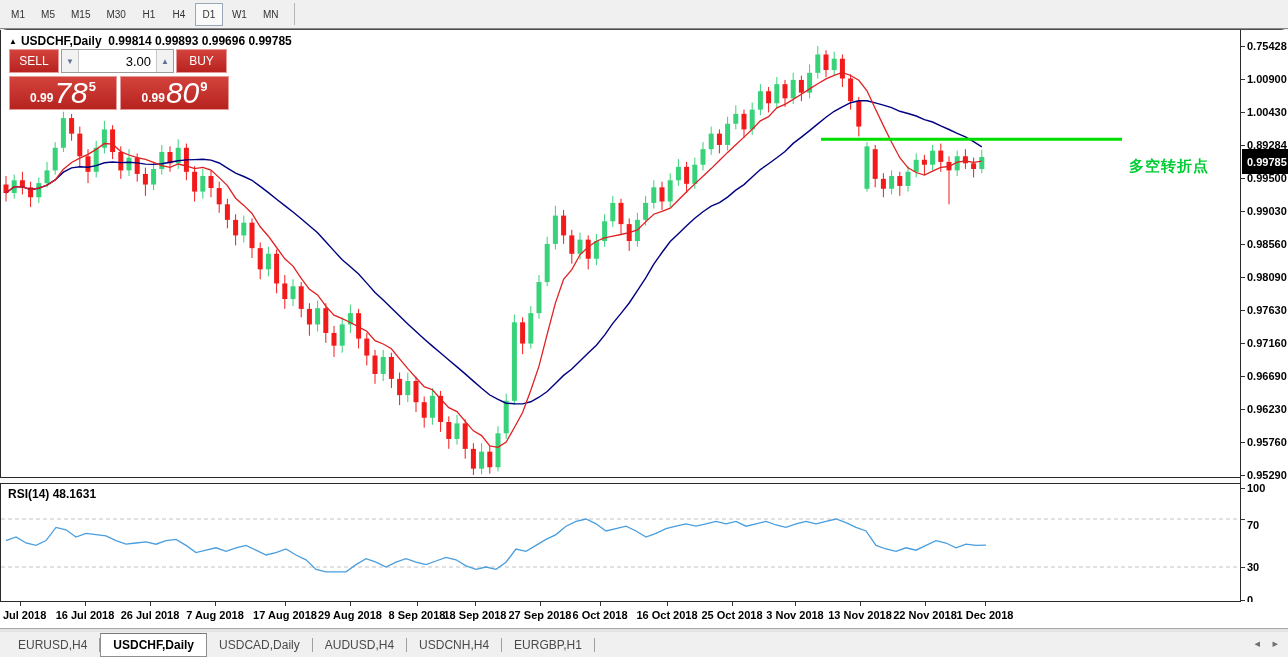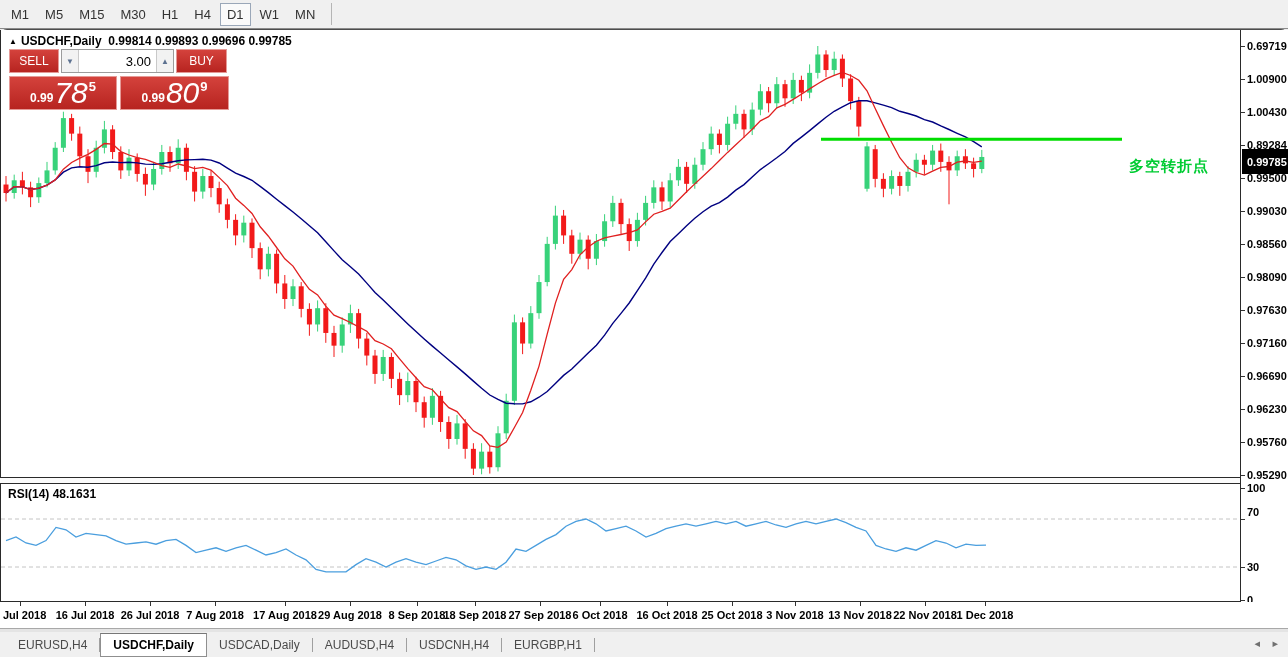--- a/index.html
+++ b/index.html
@@ -4,21 +4,21 @@
 <style>
   * { margin:0; padding:0; box-sizing:border-box; }
   html,body { width:1288px; height:657px; }
   body { font-family:"Liberation Sans","DejaVu Sans",sans-serif; background:#f0f0f0; overflow:hidden; }
   .screen { position:relative; width:1288px; height:657px; background:#f0f0f0; }
 
   
   .toolbar { position:absolute; top:0; left:0; width:1288px; height:29px; background:#f0f0f0;
              border-bottom:1px solid #8a8a8a; display:flex; align-items:center; padding-left:3px; }
   .tf-btn { height:23px; min-width:28px; padding:0 6px; margin:0 1px; display:inline-flex; align-items:center;
-            justify-content:center; font-size:13px; color:#333; border:1px solid transparent; background:transparent; cursor:default; }
+            justify-content:center; font-size:10px; color:#333; border:1px solid transparent; background:transparent; cursor:default; }
   .tf-btn.active { background:#fafafa; border:1px solid #9aa7b8; }
   .tb-sep { width:1px; height:22px; background:#b5b5b5; margin-left:8px; }
 
   
   .chart-area { position:absolute; top:29px; left:0; width:1288px; height:599px; background:#fff; border-top:1px solid #4d4d4d;border-radius:7px; }
   .main-pane { position:absolute; top:0; left:0; width:1240px; height:448px; border-bottom:1px solid #2a2a2a; border-left:1px solid #2a2a2a; background:#fff; }
   .main-pane svg, .rsi-pane svg { position:absolute; top:0; left:0; }
   .splitter { position:absolute; top:448px; left:0; width:1240px; height:5px; background:#fbfbfb; }
   .rsi-pane { position:absolute; top:453px; left:0; width:1240px; height:149px; height:119px; border-top:1px solid #2a2a2a; border-bottom:1px solid #2a2a2a; border-left:1px solid #2a2a2a; background:#fff; }
   .price-axis { position:absolute; top:0; left:1240px; width:48px; height:572px; background:#fff; border-left:1px solid #2a2a2a; }
@@ -366,21 +366,21 @@
       <svg id="rsi-svg" width="1240" height="117">
           <line x1="0" x2="1240" y1="35" y2="35" stroke="#c4c4c4" stroke-width="1" stroke-dasharray="4 3"></line>
           <line x1="0" x2="1240" y1="83" y2="83" stroke="#c4c4c4" stroke-width="1" stroke-dasharray="4 3"></line>
           <polyline points="5,56.6 15,53.0 25,59.0 35,61.4 45,56.6 55,43.4 65,45.8 75,53.0 85,49.4 95,50.6 105,51.8 115,56.6 125,60.2 135,59.0 145,57.8 155,60.2 165,56.6 175,55.4 185,61.4 195,68.6 205,66.2 215,63.8 225,67.4 235,63.8 245,61.4 255,66.2 265,71.0 275,68.6 285,65.0 295,71.0 305,75.8 315,85.4 325,87.8 335,87.8 345,87.8 355,80.6 365,74.6 375,78.2 385,83.0 395,78.2 405,74.6 415,78.2 425,80.6 435,77.0 445,73.4 455,75.8 465,81.8 475,85.4 485,83.0 495,85.4 505,78.2 515,65.0 525,67.4 535,61.4 545,55.4 555,50.6 565,42.2 575,37.4 585,35.0 595,39.8 605,47.0 615,44.6 625,42.2 635,47.0 645,53.0 655,49.4 665,44.6 675,42.2 685,39.8 695,42.2 705,39.8 715,37.4 725,39.8 735,37.4 745,42.2 755,39.8 765,37.4 775,41.0 785,43.4 795,39.8 805,37.4 815,39.8 825,37.4 835,35.0 845,38.6 855,43.4 865,47.0 875,61.4 885,65.0 895,67.4 905,63.8 915,66.2 925,61.4 935,56.6 945,59.0 955,63.8 965,60.2 975,61.4 985,61.2" fill="none" stroke="#4a9ede" stroke-width="1.3"></polyline>
         </svg>
       <div class="rsi-label">RSI(14) 48.1631</div>
     </div>
 
     <div class="price-axis" id="price-axis">
         <div class="p-dash" style="top: 16px;"></div>
-        <div class="p-tick" style="top: 10px;">0.69719</div>
+        <div class="p-tick" style="top: 10px;">0.75428</div>
         <div class="p-dash" style="top: 49px;"></div>
         <div class="p-tick" style="top: 43px;">1.00900</div>
         <div class="p-dash" style="top: 82px;"></div>
         <div class="p-tick" style="top: 76px;">1.00430</div>
         <div class="p-dash" style="top: 115px;"></div>
         <div class="p-tick" style="top: 109px;">0.89284</div>
         <div class="p-dash" style="top: 148px;"></div>
         <div class="p-tick" style="top: 142px;">0.99500</div>
         <div class="p-dash" style="top: 181px;"></div>
         <div class="p-tick" style="top: 175px;">0.99030</div>
@@ -397,21 +397,21 @@
         <div class="p-dash" style="top: 379px;"></div>
         <div class="p-tick" style="top: 373px;">0.96230</div>
         <div class="p-dash" style="top: 412px;"></div>
         <div class="p-tick" style="top: 406px;">0.95760</div>
         <div class="p-dash" style="top: 445px;"></div>
         <div class="p-tick" style="top: 439px;">0.95290</div>
         <div class="cur-badge" style="top: 119.314px;">0.99785</div>
         <div class="p-dash" style="top: 458px;"></div>
         <div class="p-tick" style="top: 452px;">100</div>
         <div class="p-dash" style="top: 489px;"></div>
-        <div class="p-tick" style="top: 476px;">70</div>
+        <div class="p-tick" style="top: 489px;">70</div>
         <div class="p-dash" style="top: 537px;"></div>
         <div class="p-tick" style="top: 531px;">30</div>
         <div class="p-dash" style="top: 570px;"></div>
         <div class="p-tick" style="top: 564px;">0</div>
       </div>
 
     <div class="date-axis" id="date-axis">
         <div class="d-tick" style="left: 20px;"></div>
         <div class="d-lab" style="left: 20px;">4 Jul 2018</div>
         <div class="d-tick" style="left: 85px;"></div>

